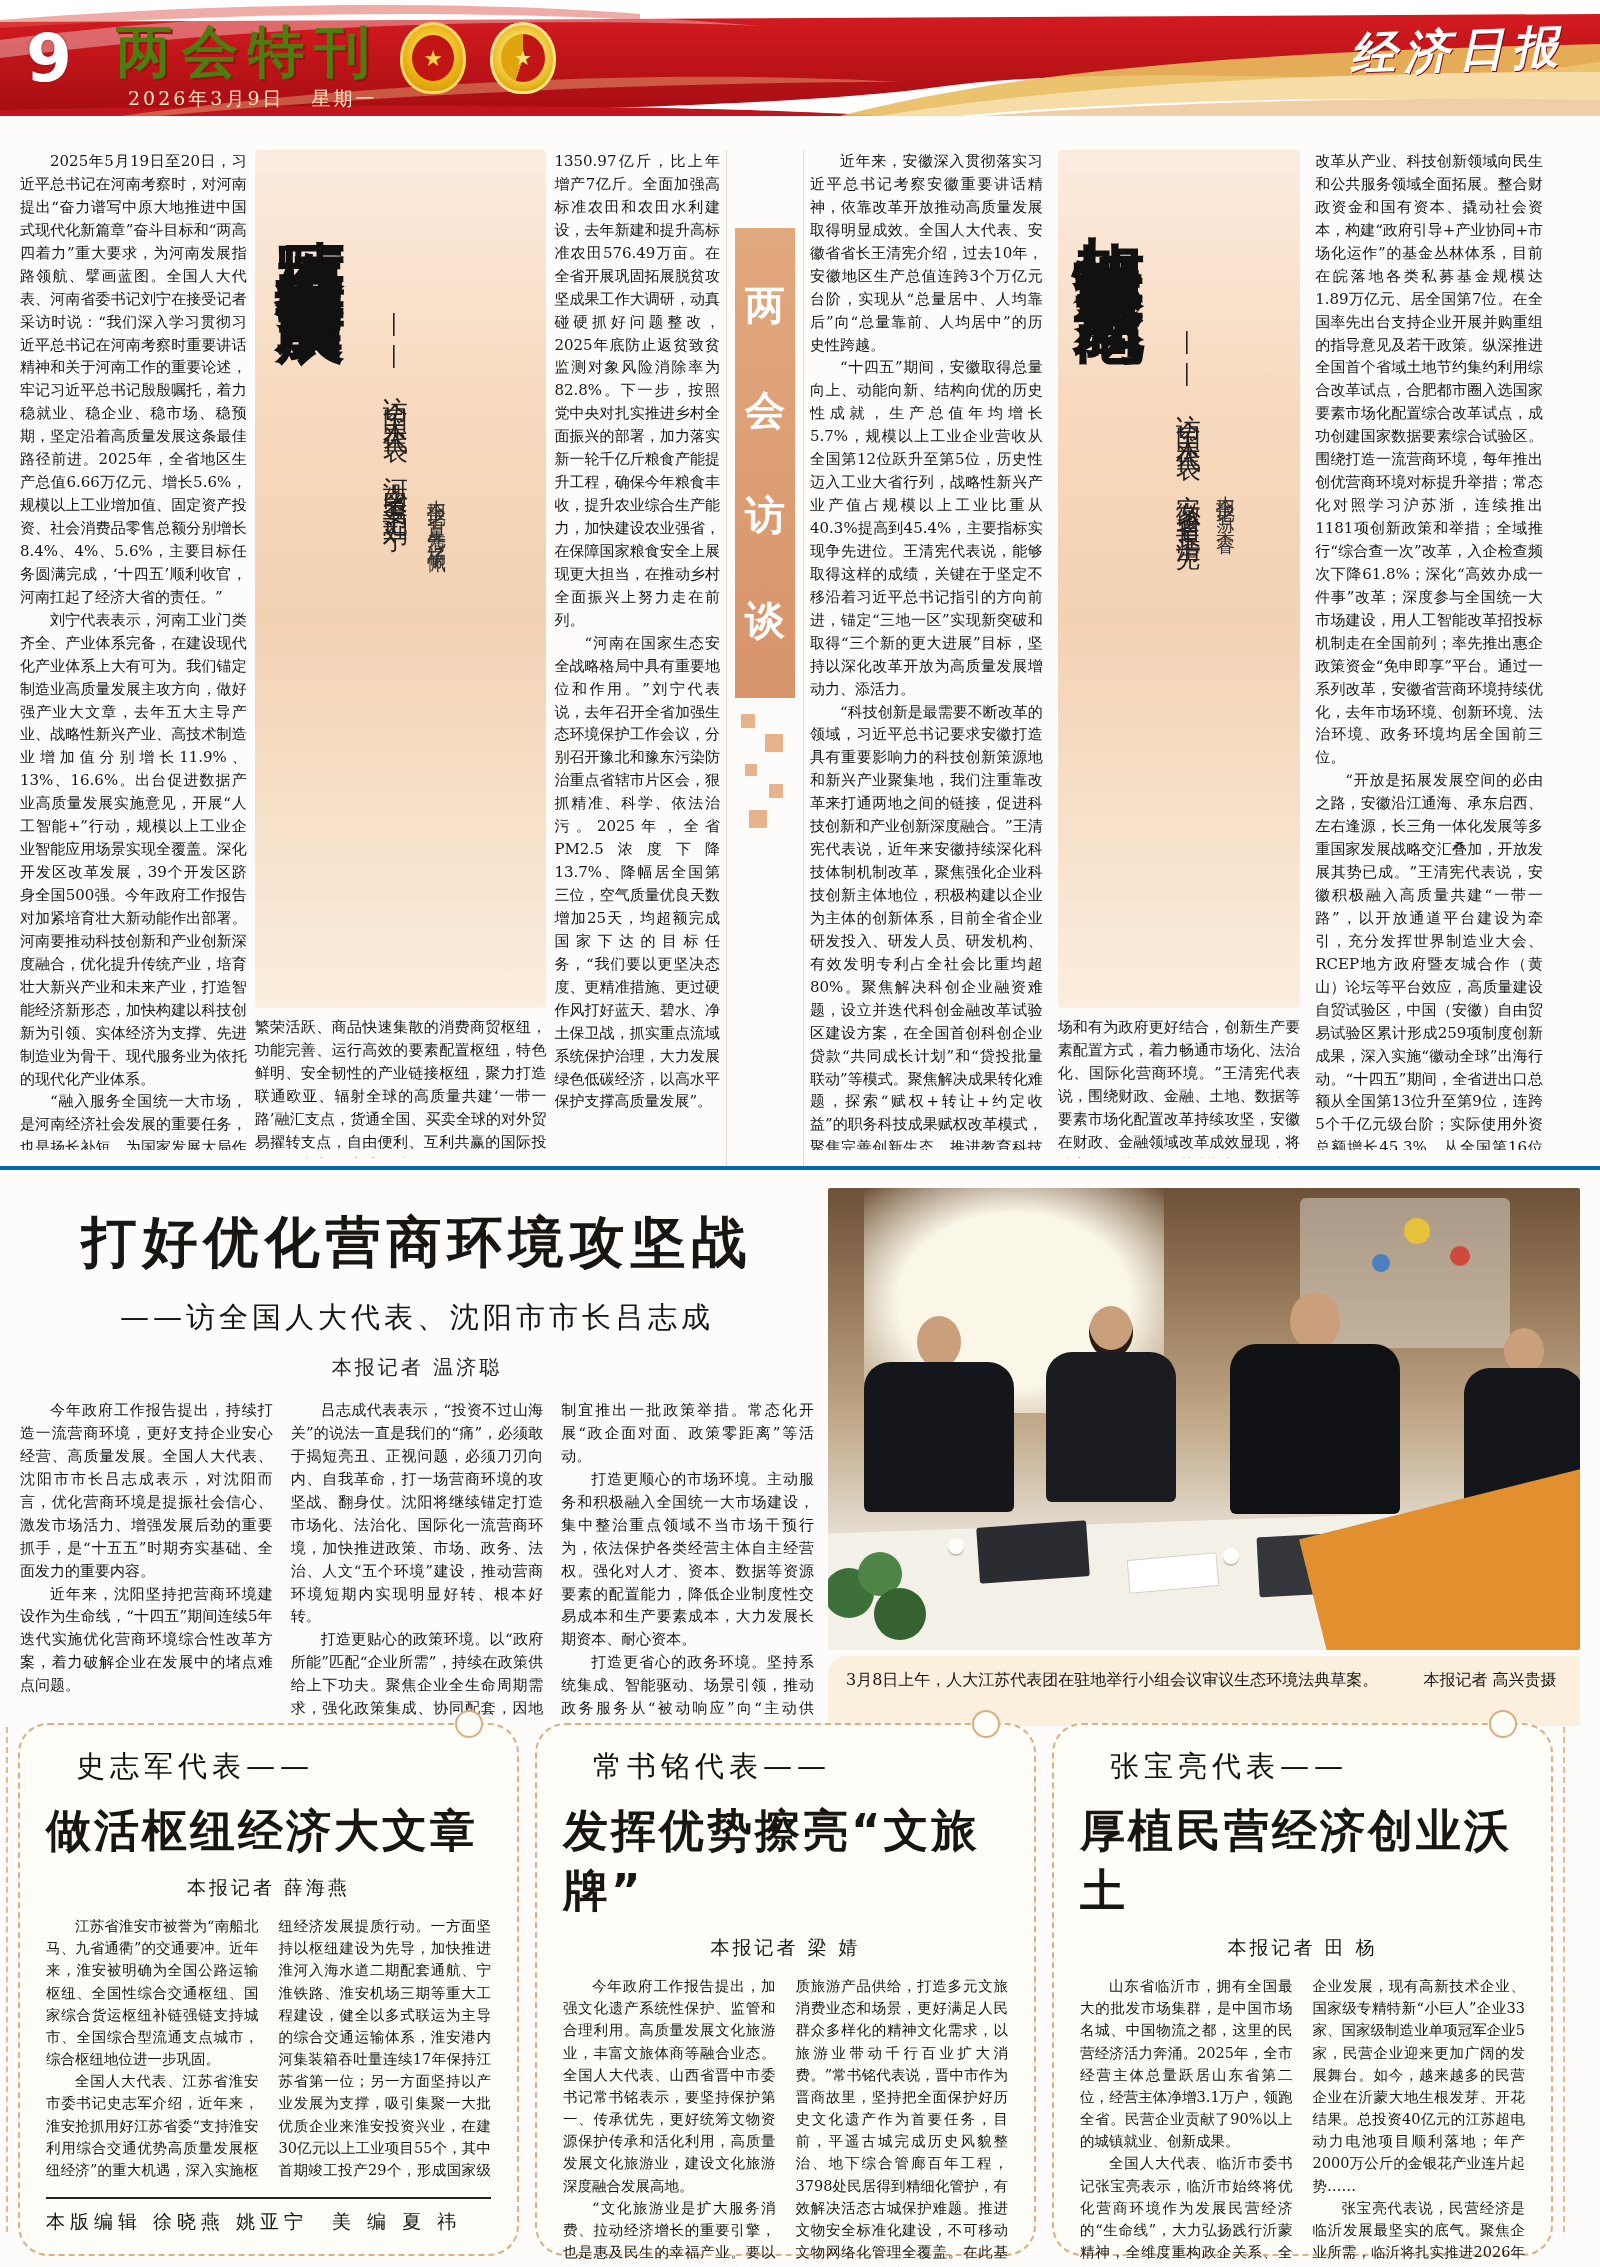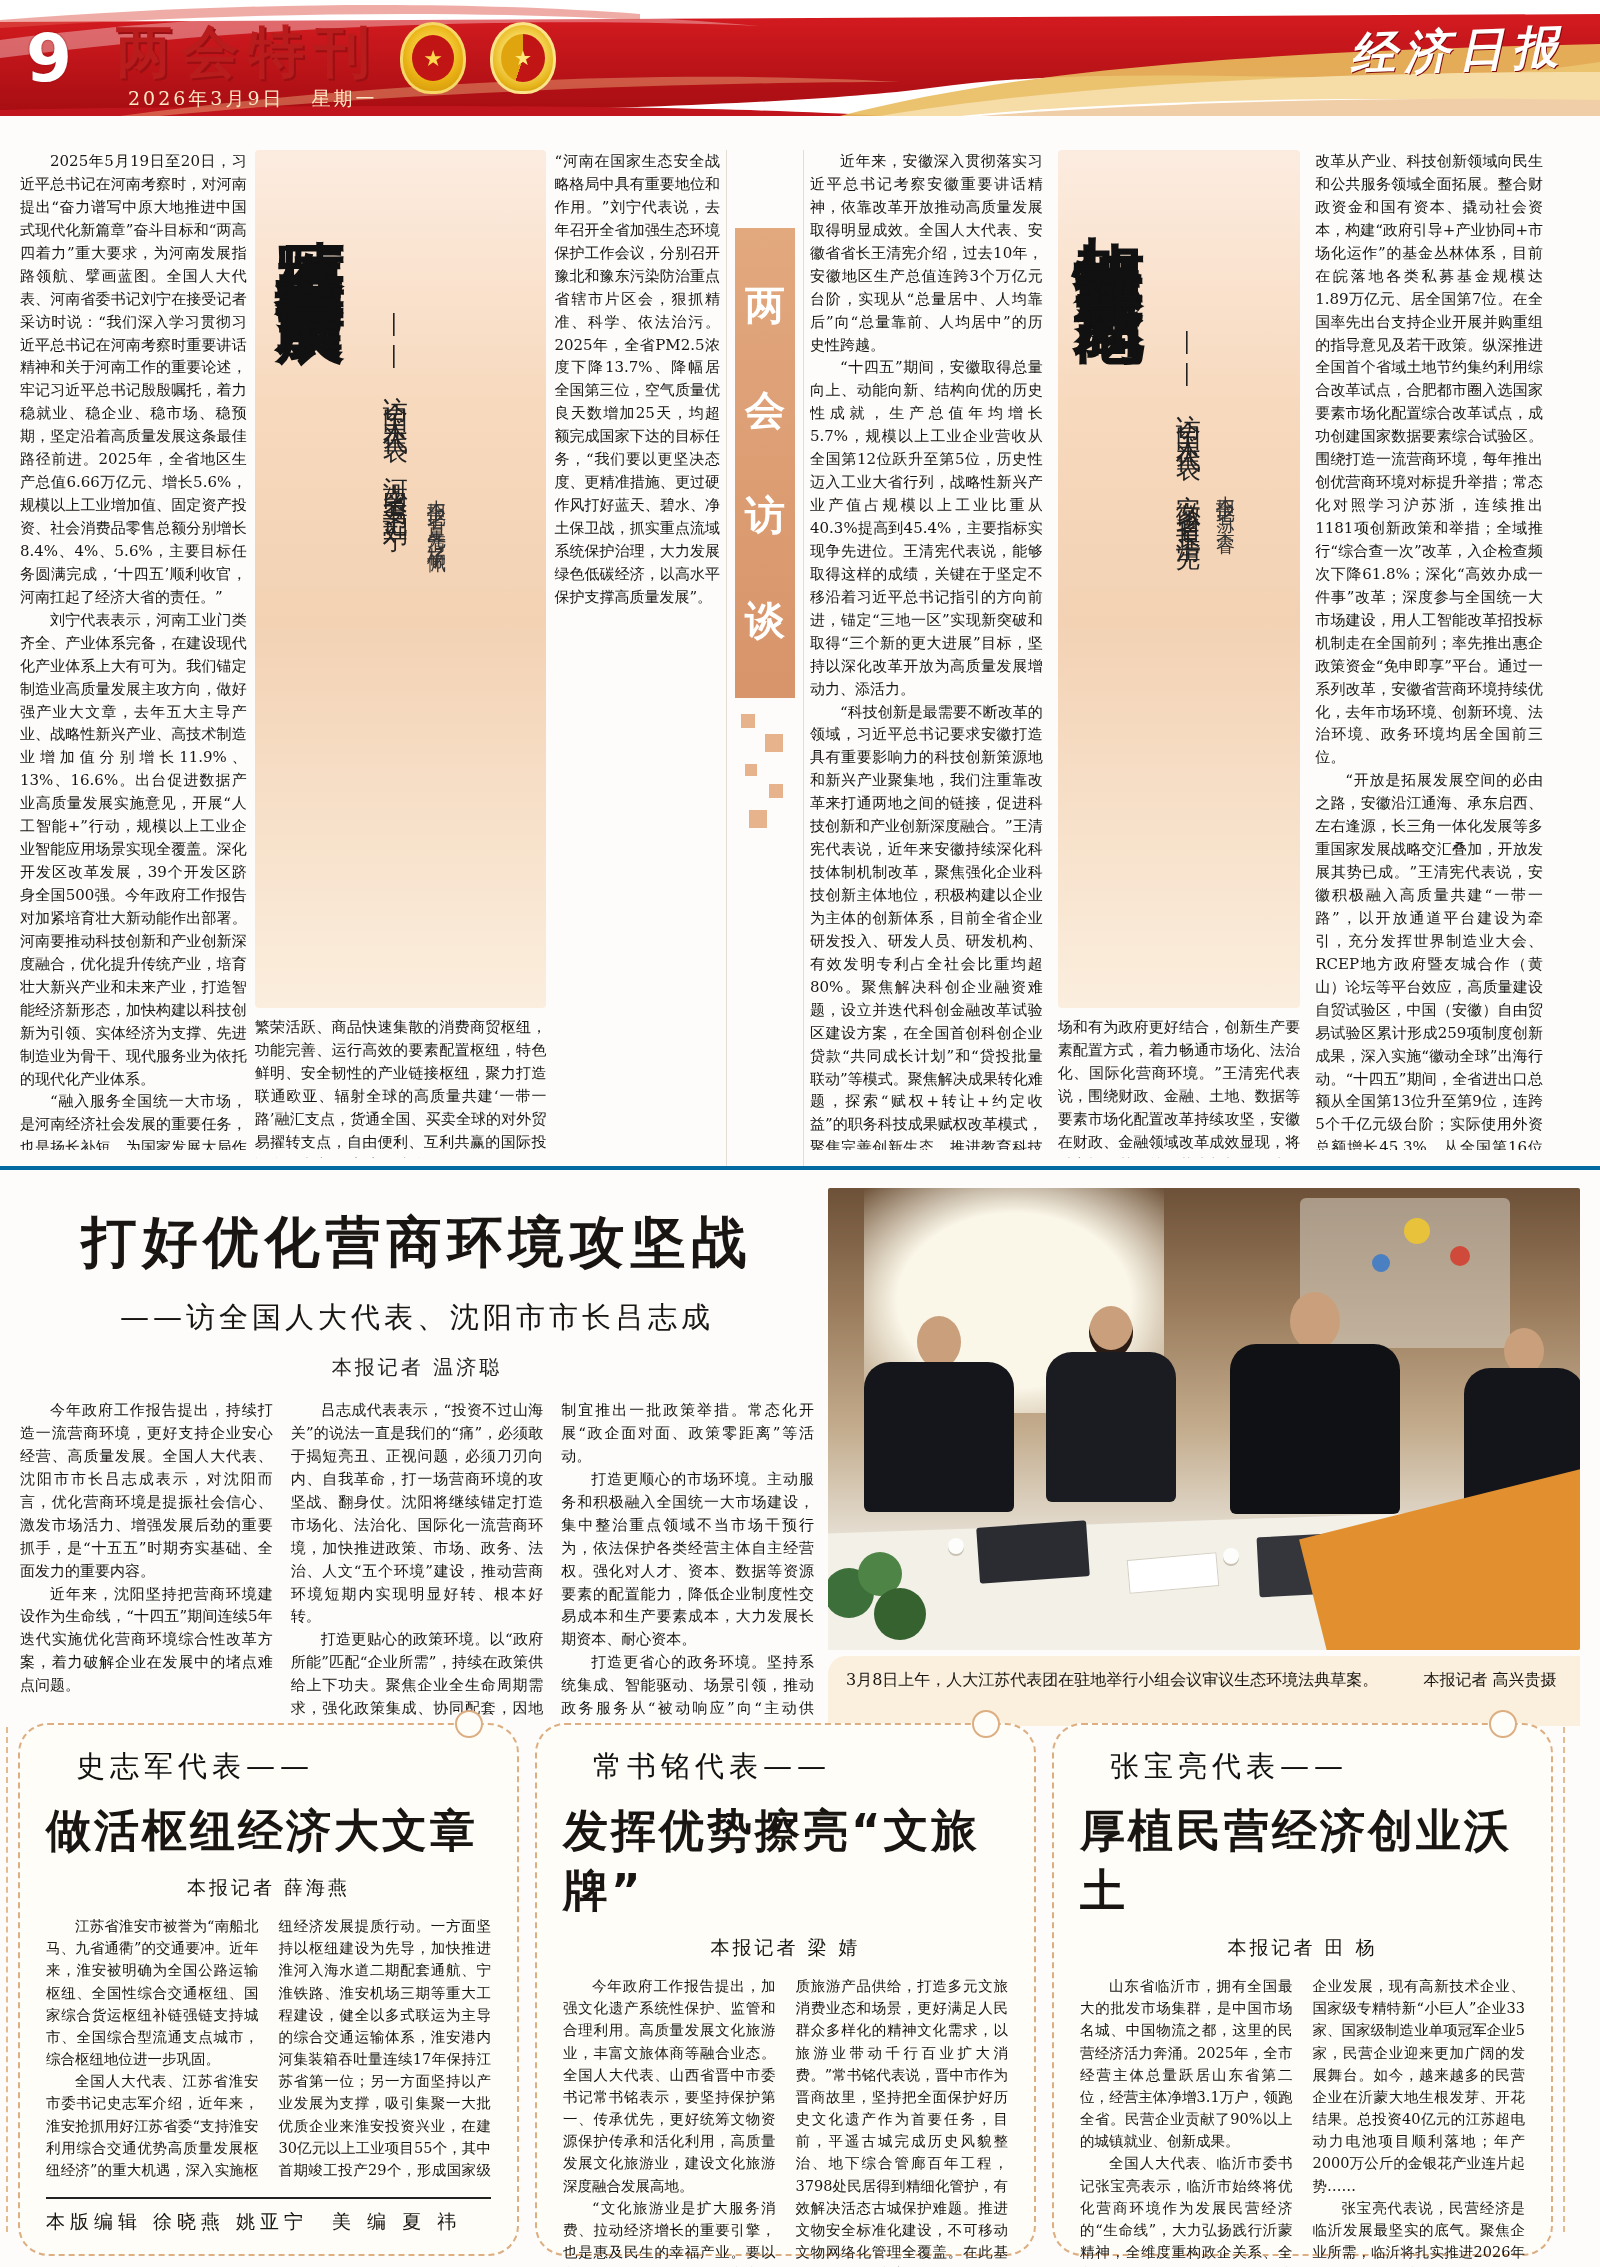--- a/index.html
+++ b/index.html
@@ -5,21 +5,21 @@
   html,body{margin:0;padding:0;width:1600px;height:2267px;overflow:hidden;background:#fdfcfa;
     font-family:"DejaVu Serif","Liberation Serif",serif;color:#181512;}
   *{box-sizing:border-box;}
 
   
   .header{position:relative;width:1600px;height:116px;background:#fff;overflow:hidden;}
   .header svg{position:absolute;left:0;top:0;}
   .pageno{position:absolute;left:26px;top:26px;font-family:"DejaVu Sans","Liberation Sans",sans-serif;
     font-size:66px;font-weight:900;color:#fff;text-shadow:0 0 2px #8f0d10;line-height:1;}
   .edition{position:absolute;left:116px;top:24px;font-family:"DejaVu Sans","Liberation Sans",sans-serif;
-    font-size:56px;font-weight:900;color:#b91c1c;letter-spacing:10px;text-shadow:2px 2px 0 #9a0f13;line-height:1;}
+    font-size:56px;font-weight:900;color:#4d7c0f;letter-spacing:10px;text-shadow:2px 2px 0 #9a0f13;line-height:1;}
   .dateline{position:absolute;left:128px;top:86px;color:#ffe9c8;font-size:19px;letter-spacing:3px;}
   .emblem{position:absolute;top:22px;width:66px;height:72px;border-radius:50% 50% 46% 46%;}
   .emblem-nat{left:400px;background:radial-gradient(circle at 50% 42%,#ffe259 0 18%,#e8b013 60%,#c98f08 100%);
     border:3px solid #f6d868;}
   .emblem-nat .inner{position:absolute;left:9px;top:10px;width:42px;height:46px;border-radius:50%;
     background:#c11414;display:flex;align-items:center;justify-content:center;color:#ffd84d;font-size:22px;}
   .emblem-cppcc{left:490px;background:radial-gradient(circle at 50% 45%,#ffe87a 0 30%,#e6b41a 70%,#b07c06 100%);
     border:3px solid #fbe48a;}
   .emblem-cppcc .inner{position:absolute;left:8px;top:9px;width:44px;height:48px;border-radius:50%;
     background:conic-gradient(#c11414 0 55%,#e0a50e 55% 100%);display:flex;align-items:center;justify-content:center;
@@ -148,20 +148,21 @@
       <div class="peach" style="height:858px;padding:34px 0 0 12px;">
         <div class="vtitle">踔厉奋发推动高质量发展</div>
         <div class="vsub" style="margin-left:24px;padding-top:128px;">——访全国人大代表、河南省委书记刘宁</div>
         <div class="vby" style="margin-left:14px;padding-top:300px;">本报记者 夏先清 杨子佩</div>
       </div>
       <div class="bodytext cont clip" style="height:142px;margin-top:8px;">
           <p>繁荣活跃、商品快速集散的消费商贸枢纽，功能完善、运行高效的要素配置枢纽，特色鲜明、安全韧性的产业链接枢纽，聚力打造联通欧亚、辐射全球的高质量共建‘一带一路’融汇支点，货通全国、买卖全球的对外贸易擢转支点，自由便利、互利共赢的国际投资合作支点。”刘宁代表说。</p>
         </div>
     </div>
     <div class="ncol bodytext cont clip" style="width:168px;">
+        <p>1350.97亿斤，比上年增产7亿斤。全面加强高标准农田和农田水利建设，去年新建和提升高标准农田576.49万亩。在全省开展巩固拓展脱贫攻坚成果工作大调研，动真碰硬抓好问题整改，2025年底防止返贫致贫监测对象风险消除率为82.8%。下一步，按照党中央对扎实推进乡村全面振兴的部署，加力落实新一轮千亿斤粮食产能提升工程，确保今年粮食丰收，提升农业综合生产能力，加快建设农业强省，在保障国家粮食安全上展现更大担当，在推动乡村全面振兴上努力走在前列。</p>
         <p>“河南在国家生态安全战略格局中具有重要地位和作用。”刘宁代表说，去年召开全省加强生态环境保护工作会议，分别召开豫北和豫东污染防治重点省辖市片区会，狠抓精准、科学、依法治污。2025年，全省PM2.5浓度下降13.7%、降幅居全国第三位，空气质量优良天数增加25天，均超额完成国家下达的目标任务，“我们要以更坚决态度、更精准措施、更过硬作风打好蓝天、碧水、净土保卫战，抓实重点流域系统保护治理，大力发展绿色低碳经济，以高水平保护支撑高质量发展”。</p>
       </div>
   </div>
 
   <div class="tagcol">
     <div class="tagbox">
         <span>两</span>
         <span>会</span>
         <span>访</span>
         <span>谈</span>

